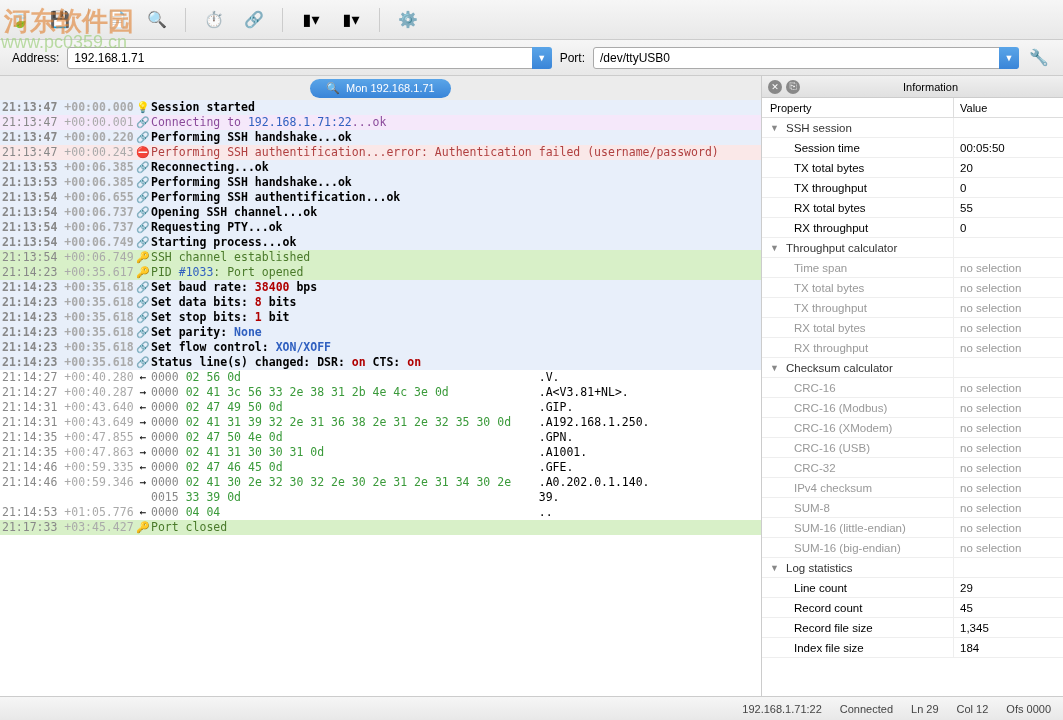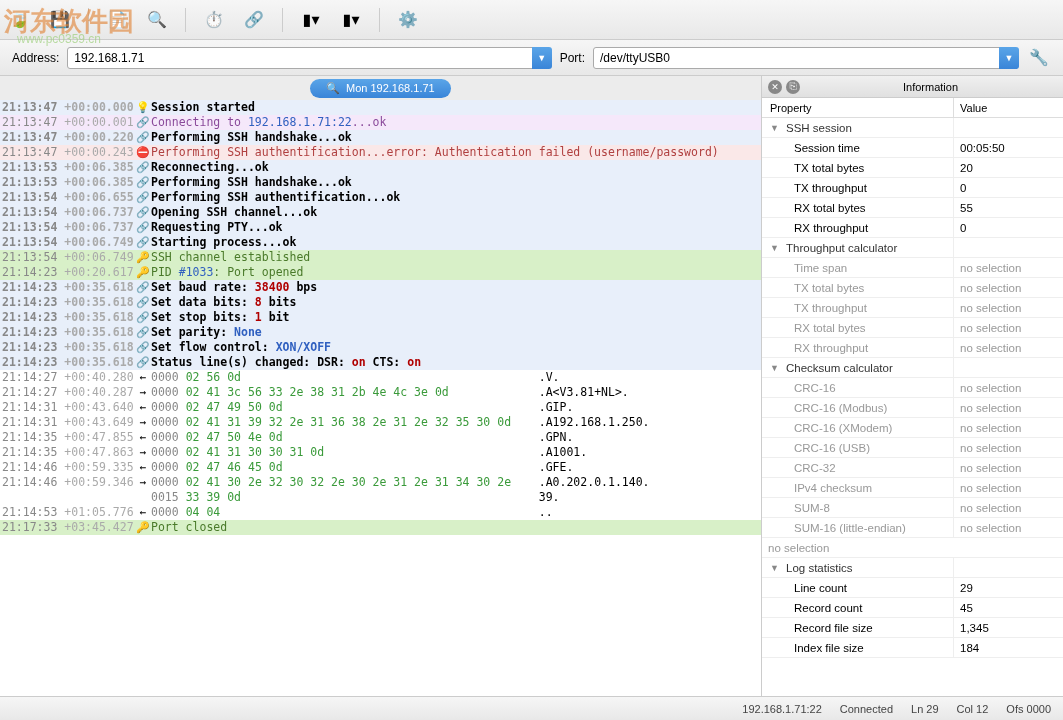--- a/index.html
+++ b/index.html
@@ -42,21 +42,21 @@
 .prop-body { overflow: auto; flex: 1; }
 .prop-row { display: flex; height: 20px; font-size: 11.5px; border-bottom: 1px solid #eee; }
 .prop-key { width: 192px; padding-left: 8px; line-height: 20px; border-right: 1px solid #eee; display: flex; align-items: center; gap: 4px; white-space: nowrap; }
 .prop-val { flex: 1; padding-left: 6px; line-height: 20px; }
 .prop-group .prop-key { color: #333; }
 .prop-sub .prop-key { padding-left: 32px; text-align: right; }
 .prop-nosel { color: #999; }
 .disclosure { color: #888; font-size: 9px; width: 12px; display: inline-block; }
 .statusbar { height: 24px; background: linear-gradient(#f6f6f6, #e8e8e8); border-top: 1px solid #ccc; display: flex; align-items: center; justify-content: flex-end; padding: 0 12px; gap: 18px; font-size: 11px; color: #444; position: absolute; bottom: 0; left: 0; right: 0; }
 .watermark { position: absolute; left: 4px; top: 4px; font-size: 26px; color: #e08030; font-weight: bold; opacity: 0.6; pointer-events: none; font-family: "Songti SC", serif; }
-.watermark-url { position: absolute; left: 17px; top: 32px; font-size: 12px; color: #a0d080; opacity: 0.7; pointer-events: none; }
+.watermark-url { position: absolute; left: 1px; top: 32px; font-size: 18px; color: #a0d080; opacity: 0.7; pointer-events: none; }
 </style>
 </head>
 <body>
 
 <div class="watermark">河东软件园</div>
 <div class="watermark-url">www.pc0359.cn</div>
 
 <div class="toolbar">
   <span class="toolbar-icon">🍃</span>
   <span class="toolbar-icon">💾</span>
@@ -96,21 +96,21 @@
         <div class="log-line bg-conn"><span class="lt"><span class="ts">21:13:47</span> <span class="el">+00:00.001</span></span><span class="li">🔗</span><span class="lm">Connecting to <span class="tok-addr">192.168.1.71:22</span>...ok</span></div>
         <div class="log-line bg-info"><span class="lt"><span class="ts">21:13:47</span> <span class="el">+00:00.220</span></span><span class="li">🔗</span><span class="lm">Performing SSH handshake...ok</span></div>
         <div class="log-line bg-err"><span class="lt"><span class="ts">21:13:47</span> <span class="el">+00:00.243</span></span><span class="li">⛔</span><span class="lm">Performing SSH authentification...error: Authentication failed (username/password)</span></div>
         <div class="log-line bg-info"><span class="lt"><span class="ts">21:13:53</span> <span class="el">+00:06.385</span></span><span class="li">🔗</span><span class="lm">Reconnecting...ok</span></div>
         <div class="log-line bg-info"><span class="lt"><span class="ts">21:13:53</span> <span class="el">+00:06.385</span></span><span class="li">🔗</span><span class="lm">Performing SSH handshake...ok</span></div>
         <div class="log-line bg-info"><span class="lt"><span class="ts">21:13:54</span> <span class="el">+00:06.655</span></span><span class="li">🔗</span><span class="lm">Performing SSH authentification...ok</span></div>
         <div class="log-line bg-info"><span class="lt"><span class="ts">21:13:54</span> <span class="el">+00:06.737</span></span><span class="li">🔗</span><span class="lm">Opening SSH channel...ok</span></div>
         <div class="log-line bg-info"><span class="lt"><span class="ts">21:13:54</span> <span class="el">+00:06.737</span></span><span class="li">🔗</span><span class="lm">Requesting PTY...ok</span></div>
         <div class="log-line bg-info"><span class="lt"><span class="ts">21:13:54</span> <span class="el">+00:06.749</span></span><span class="li">🔗</span><span class="lm">Starting process...ok</span></div>
         <div class="log-line bg-ok"><span class="lt"><span class="ts">21:13:54</span> <span class="el">+00:06.749</span></span><span class="li">🔑</span><span class="lm">SSH channel established</span></div>
-        <div class="log-line bg-ok"><span class="lt"><span class="ts">21:14:23</span> <span class="el">+00:20.617</span></span><span class="li">🔑</span><span class="lm">PID <span class="tok-addr">#1033</span>: Port opened</span></div>
+        <div class="log-line bg-ok"><span class="lt"><span class="ts">21:14:23</span> <span class="el">+00:35.617</span></span><span class="li">🔑</span><span class="lm">PID <span class="tok-addr">#1033</span>: Port opened</span></div>
         <div class="log-line bg-info"><span class="lt"><span class="ts">21:14:23</span> <span class="el">+00:35.618</span></span><span class="li">🔗</span><span class="lm">Set baud rate: <span class="tok-num">38400</span> bps</span></div>
         <div class="log-line bg-info"><span class="lt"><span class="ts">21:14:23</span> <span class="el">+00:35.618</span></span><span class="li">🔗</span><span class="lm">Set data bits: <span class="tok-num">8</span> bits</span></div>
         <div class="log-line bg-info"><span class="lt"><span class="ts">21:14:23</span> <span class="el">+00:35.618</span></span><span class="li">🔗</span><span class="lm">Set stop bits: <span class="tok-num">1</span> bit</span></div>
         <div class="log-line bg-info"><span class="lt"><span class="ts">21:14:23</span> <span class="el">+00:35.618</span></span><span class="li">🔗</span><span class="lm">Set parity: <span class="tok-addr">None</span></span></div>
         <div class="log-line bg-info"><span class="lt"><span class="ts">21:14:23</span> <span class="el">+00:35.618</span></span><span class="li">🔗</span><span class="lm">Set flow control: <span class="tok-addr">XON/XOFF</span></span></div>
         <div class="log-line bg-info"><span class="lt"><span class="ts">21:14:23</span> <span class="el">+00:35.618</span></span><span class="li">🔗</span><span class="lm">Status line(s) changed: DSR: <span class="tok-num">on</span> CTS: <span class="tok-num">on</span></span></div>
         <div class="log-line bg-data"><span class="lt"><span class="ts">21:14:27</span> <span class="el">+00:40.280</span></span><span class="li">←</span><span class="lm"><span class="dir">0000</span> <span class="tok-hex">02 56 0d</span>                                           .V.</span></div>
         <div class="log-line bg-data"><span class="lt"><span class="ts">21:14:27</span> <span class="el">+00:40.287</span></span><span class="li">→</span><span class="lm"><span class="dir">0000</span> <span class="tok-hex">02 41 3c 56 33 2e 38 31 2b 4e 4c 3e 0d</span>             .A&lt;V3.81+NL&gt;.</span></div>
         <div class="log-line bg-data"><span class="lt"><span class="ts">21:14:31</span> <span class="el">+00:43.640</span></span><span class="li">←</span><span class="lm"><span class="dir">0000</span> <span class="tok-hex">02 47 49 50 0d</span>                                     .GIP.</span></div>
         <div class="log-line bg-data"><span class="lt"><span class="ts">21:14:31</span> <span class="el">+00:43.649</span></span><span class="li">→</span><span class="lm"><span class="dir">0000</span> <span class="tok-hex">02 41 31 39 32 2e 31 36 38 2e 31 2e 32 35 30 0d</span>    .A192.168.1.250.</span></div>
@@ -212,20 +212,21 @@
         </div>
         <div class="prop-row prop-sub prop-nosel">
           <div class="prop-key">SUM-8</div>
           <div class="prop-val">no selection</div>
         </div>
         <div class="prop-row prop-sub prop-nosel">
           <div class="prop-key">SUM-16 (little-endian)</div>
           <div class="prop-val">no selection</div>
         </div>
         <div class="prop-row prop-sub prop-nosel">
+          <div class="prop-key">SUM-16 (big-endian)</div>
           <div class="prop-val">no selection</div>
         </div>
         <div class="prop-row prop-group">
           <div class="prop-key"><span class="disclosure">▼</span>Log statistics</div>
           <div class="prop-val"></div>
         </div>
         <div class="prop-row prop-sub">
           <div class="prop-key">Line count</div>
           <div class="prop-val">29</div>
         </div>

